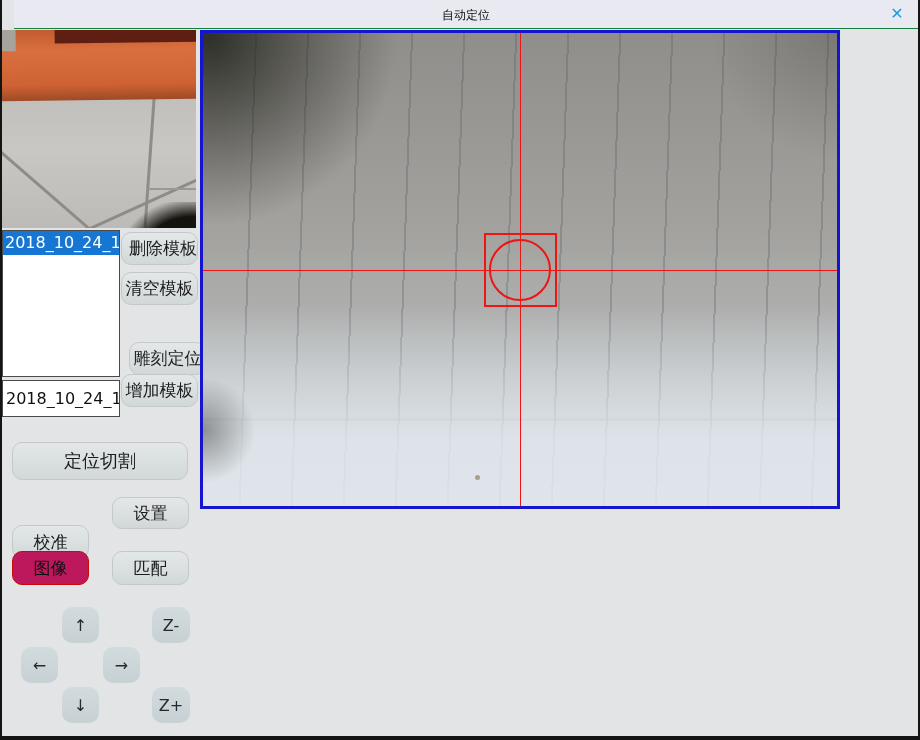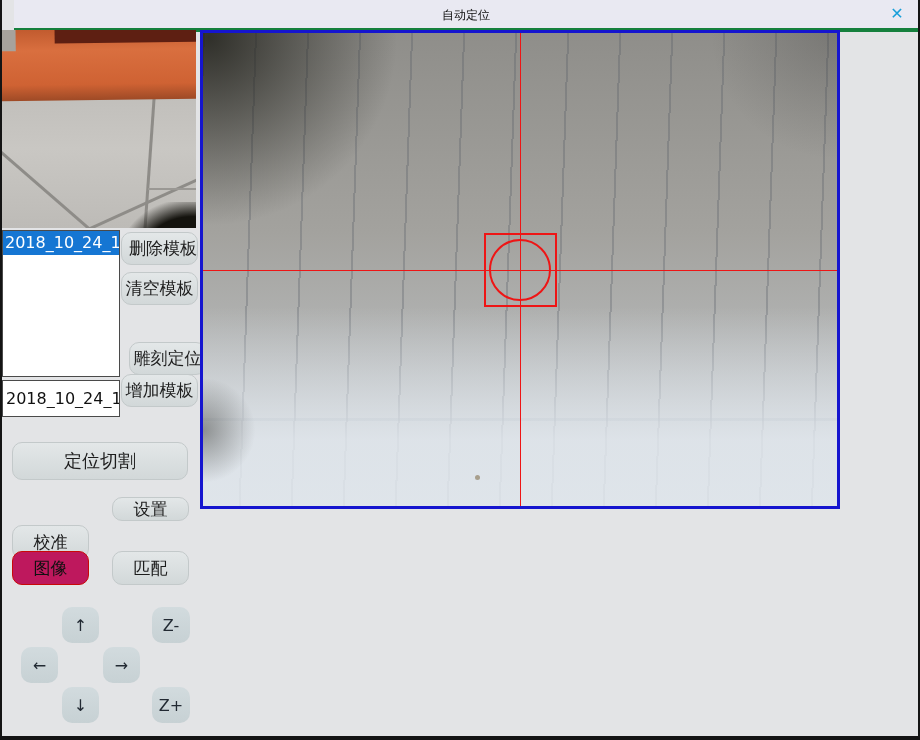--- a/index.html
+++ b/index.html
@@ -4,21 +4,21 @@
 <style>
   html,body { margin:0; padding:0; background:#9a9a9a; font-family:"DejaVu Sans","Liberation Sans",sans-serif; }
   .window {
     position:relative; width:920px; height:740px; box-sizing:border-box;
     background:#e3e4e6; border:solid #141414; border-width:0 2px 4px 2px;
     overflow:hidden;
   }
   
   .titlebar {
     position:absolute; left:12px; top:0; right:0; height:28px;
-    background:#e9e9f2; border-bottom:4px solid #15803d;
+    background:#e9e9f2; border-bottom:1px solid #15803d;
   }
   .titlebar .title {
     position:absolute; left:0; right:0; top:7px; text-align:center;
     font-size:12px; color:#101010;
   }
   .titlebar .close {
     position:absolute; right:10px; top:3px; width:22px; height:22px;
     color:#189fd9; font-size:16px; font-weight:900; text-align:center; line-height:22px;
     cursor:pointer;
   }
@@ -121,21 +121,21 @@
   <input class="name-input" readonly="" value="2018_10_24_11" style="">
 
   <button class="btn tpl" style="top:232px;text-align:right;">删除模板</button>
   <button class="btn tpl" style="top:272px;">清空模板</button>
   <button class="btn tpl" style="top:342px;margin-left:8px;">雕刻定位</button>
   <button class="btn tpl" style="top:374px;border-radius:10px;">增加模板</button>
 
   <button class="btn" style="left:10px; top:442px; width:176px; height:38px; font-size:18px;">定位切割</button>
 
   <button class="btn" style="left:10px; top:497px; width:77px; height:34px;margin-top:28px;">校准</button>
-  <button class="btn" style="left:110px; top:497px; width:77px; height:24px;">设置</button>
+  <button class="btn" style="left:110px; top:497px; width:77px; height:32px;">设置</button>
 
   <button class="btn red" style="left:10px; top:551px; width:77px; height:34px;">图像</button>
   <button class="btn" style="left:110px; top:551px; width:77px; height:34px;">匹配</button>
 
   <button class="btn jog" style="left:60px; top:607px; width:37px; height:36px;">
     <span>↑</span>
   </button>
   <button class="btn jog" style="left:150px; top:607px; width:38px; height:36px;">Z-</button>
   <button class="btn jog" style="left:19px; top:647px; width:37px; height:36px;">
     <span>←</span>

